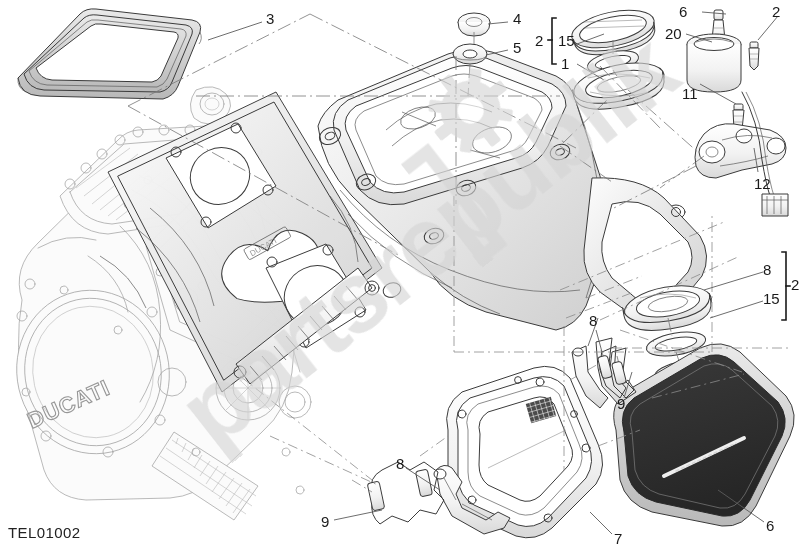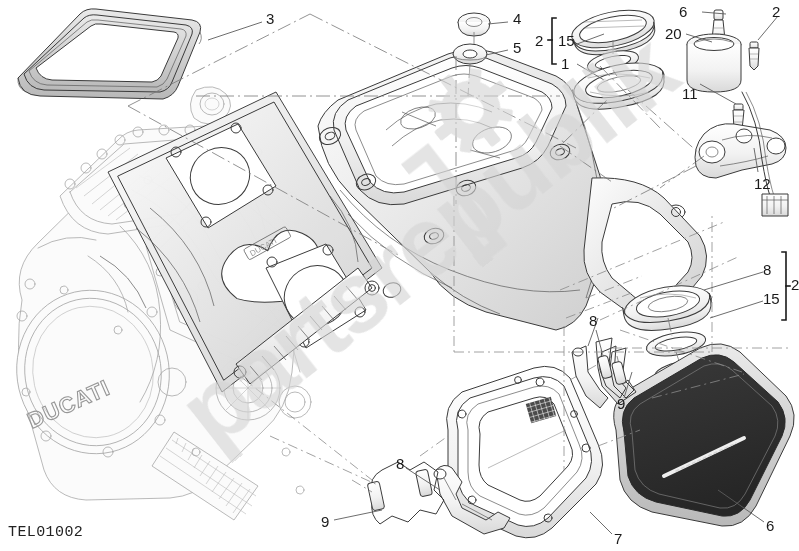--- a/index.html
+++ b/index.html
@@ -20,21 +20,21 @@
     font-family:"Liberation Sans", sans-serif;
     font-size:15px;
     color:#1a1a1a;
     line-height:1;
     white-space:nowrap;
     user-select:none;
   }
   #partno{
     position:absolute;
     left:8px;top:524px;
-    font-family:Liberation Mono, monospace;
+    font-family:Liberation Sans, sans-serif;
     font-size:15px;
     letter-spacing:.4px;
     color:#222;
   }
   .wm{
     position:absolute;
     left:140px;top:150px;
     width:520px;height:260px;
     pointer-events:none;
   }

